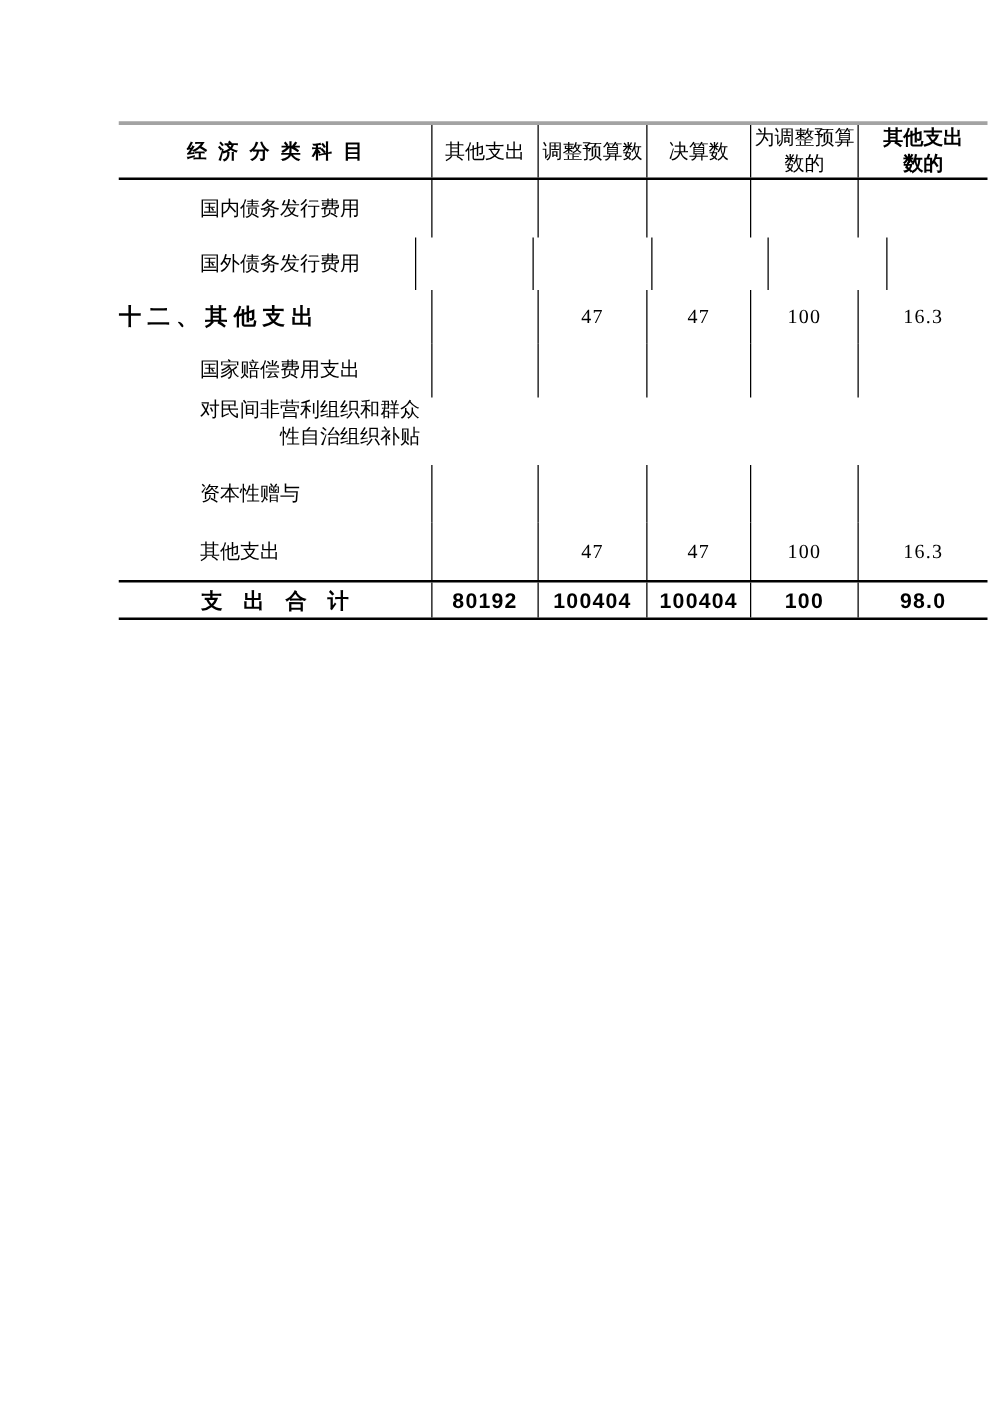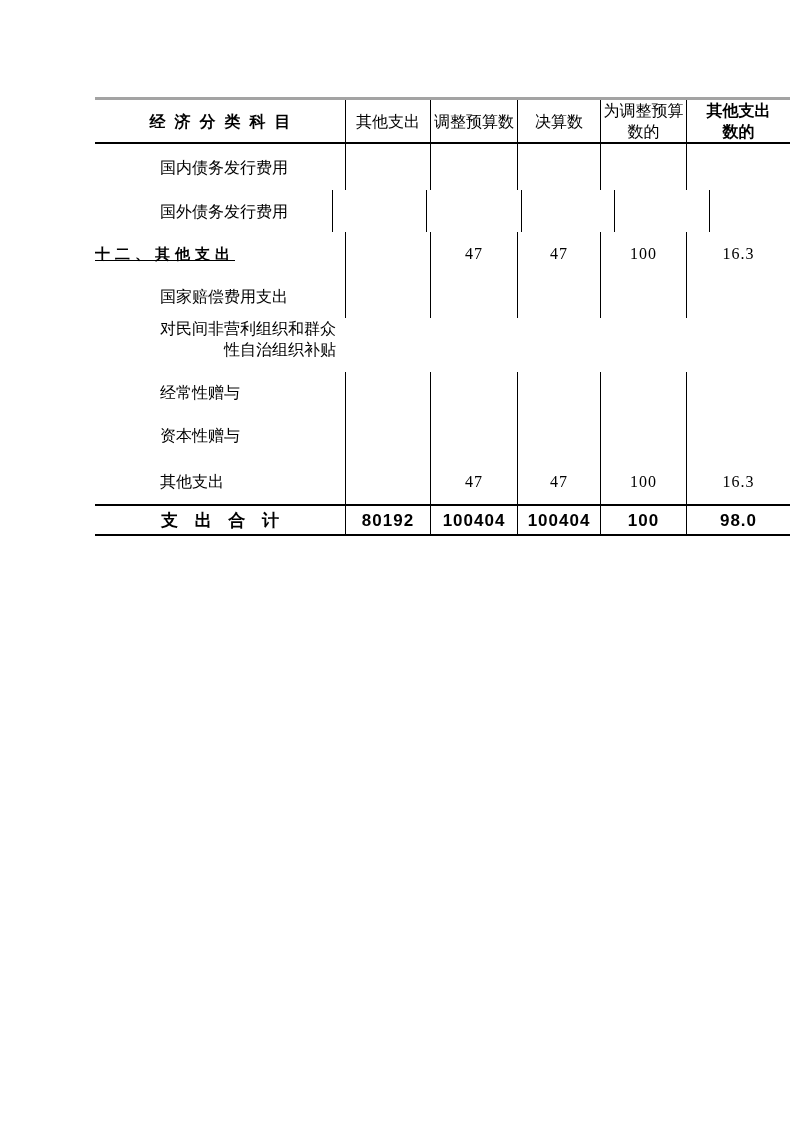--- a/index.html
+++ b/index.html
@@ -30,21 +30,21 @@
   .h46 { height:46px; }
   .h42 { height:42px;gap:28px; }
   .h43 { height:43px; }
   .h54 { height:54px;flex-direction:column; }
   .h40 { height:40px; }
   .hei { font-family:"Liberation Sans","DejaVu Sans",sans-serif; font-weight:700; }
   .ls9 { letter-spacing:9px; text-indent:9px; }
   .wrap { white-space:pre-line; }
   .lbl { justify-content:flex-start; text-align:right; }
   .ind { padding-left:65px; }
-  .sect { font-size:15px; letter-spacing:5px;text-decoration:underline; }
+  .sect { font-size:18px; letter-spacing:5px; }
   .num { letter-spacing:1px; }
   .total-label { font-size:17px; letter-spacing:6px; text-indent:6px; }
   .tnum { font-size:17px; letter-spacing:1px; }
 </style>
 </head>
 <body>
 
 <div class="tbl">
 
   <div class="row hrow">
@@ -97,28 +97,20 @@
   <div class="row h54">
     <div class="cell c1 lbl ind wrap">对民间非营利组织和群众
 性自治组织补贴</div>
     <div class="cell c2 bl num"></div>
     <div class="cell c3 bl num"></div>
     <div class="cell c4 bl num"></div>
     <div class="cell c5 bl num"></div>
     <div class="cell c6 bl num"></div>
   </div>
 
-  <div class="row h40">
-    <div class="cell c1 lbl ind">经常性赠与</div>
-    <div class="cell c2 bl num"></div>
-    <div class="cell c3 bl num"></div>
-    <div class="cell c4 bl num"></div>
-    <div class="cell c5 bl num"></div>
-    <div class="cell c6 bl num"></div>
-  </div>
 
   <div class="row h46">
     <div class="cell c1 lbl ind">资本性赠与</div>
     <div class="cell c2 bl num"></div>
     <div class="cell c3 bl num"></div>
     <div class="cell c4 bl num"></div>
     <div class="cell c5 bl num"></div>
     <div class="cell c6 bl num"></div>
   </div>
 

